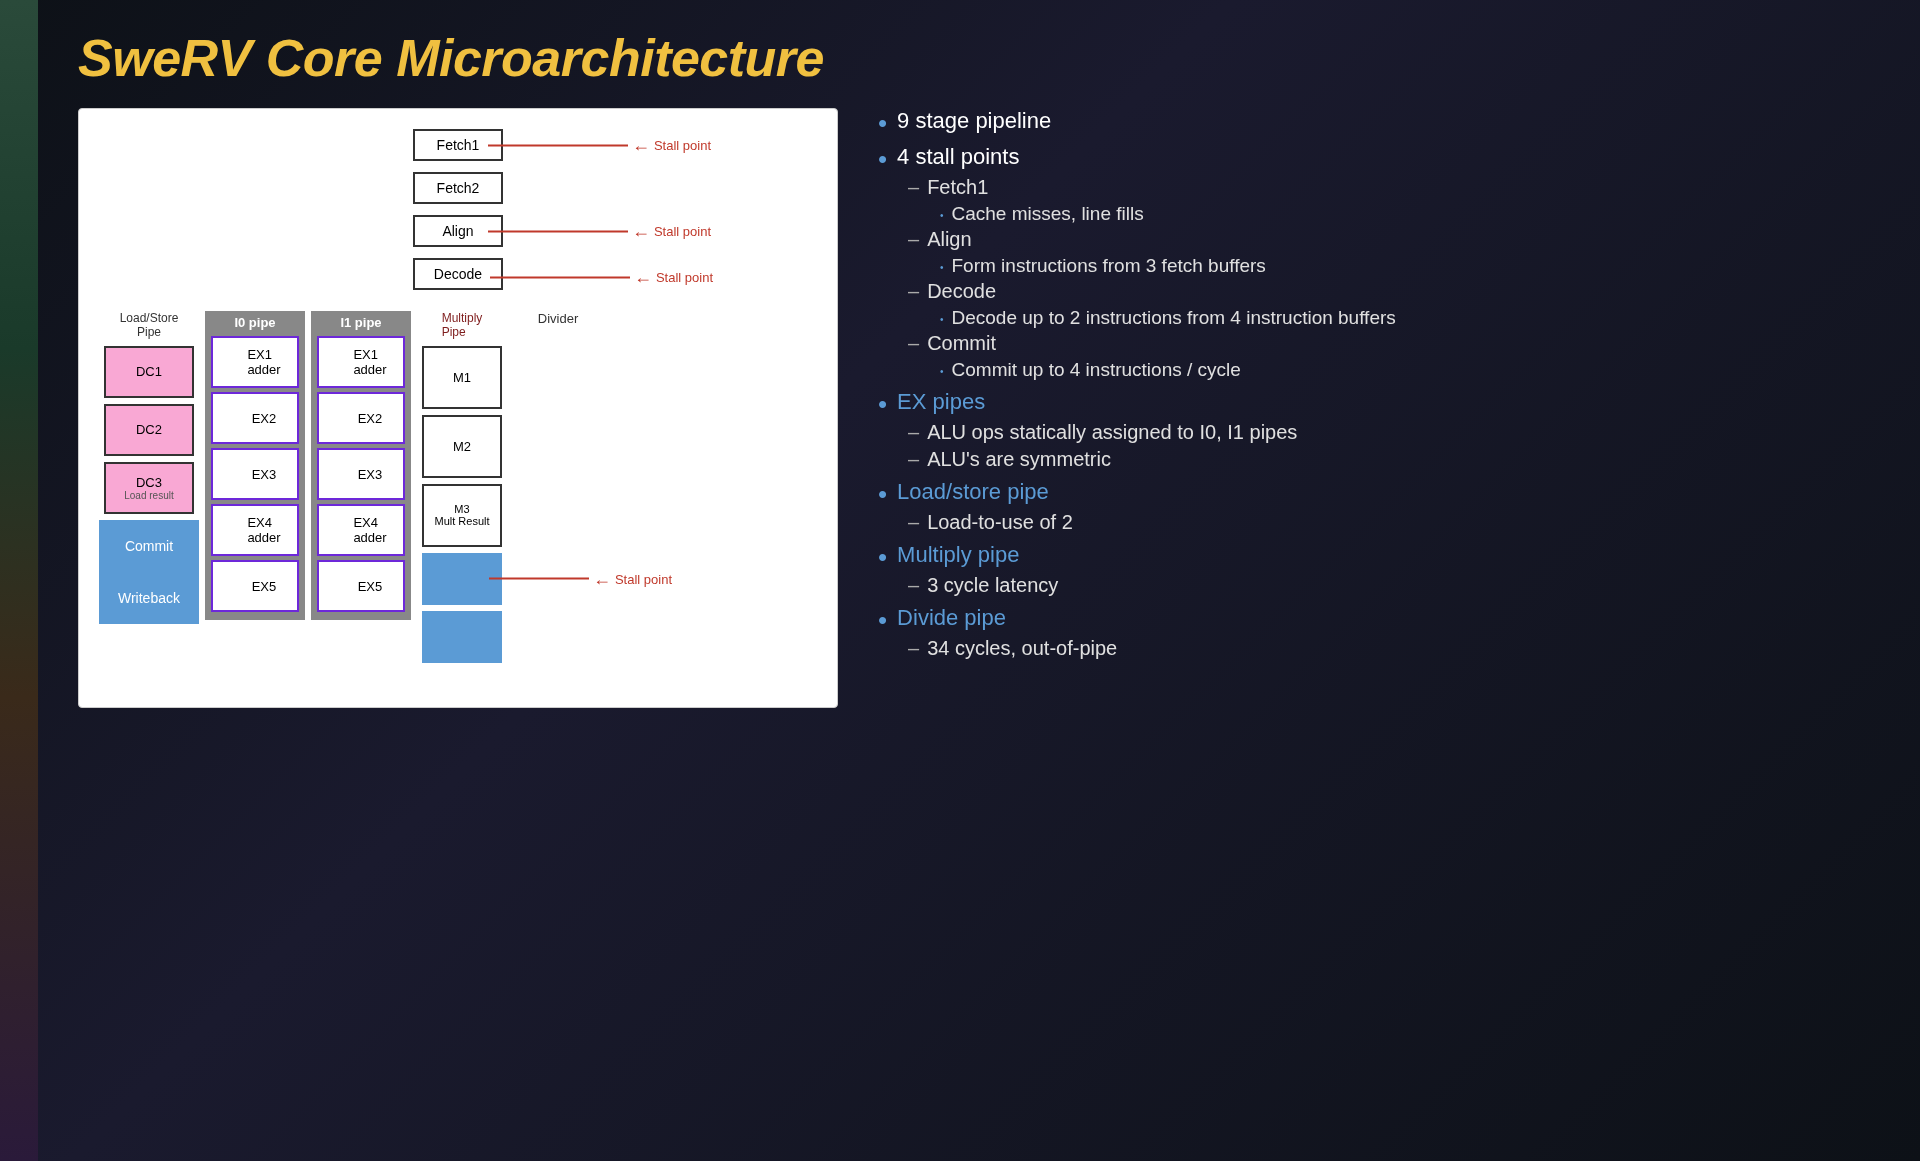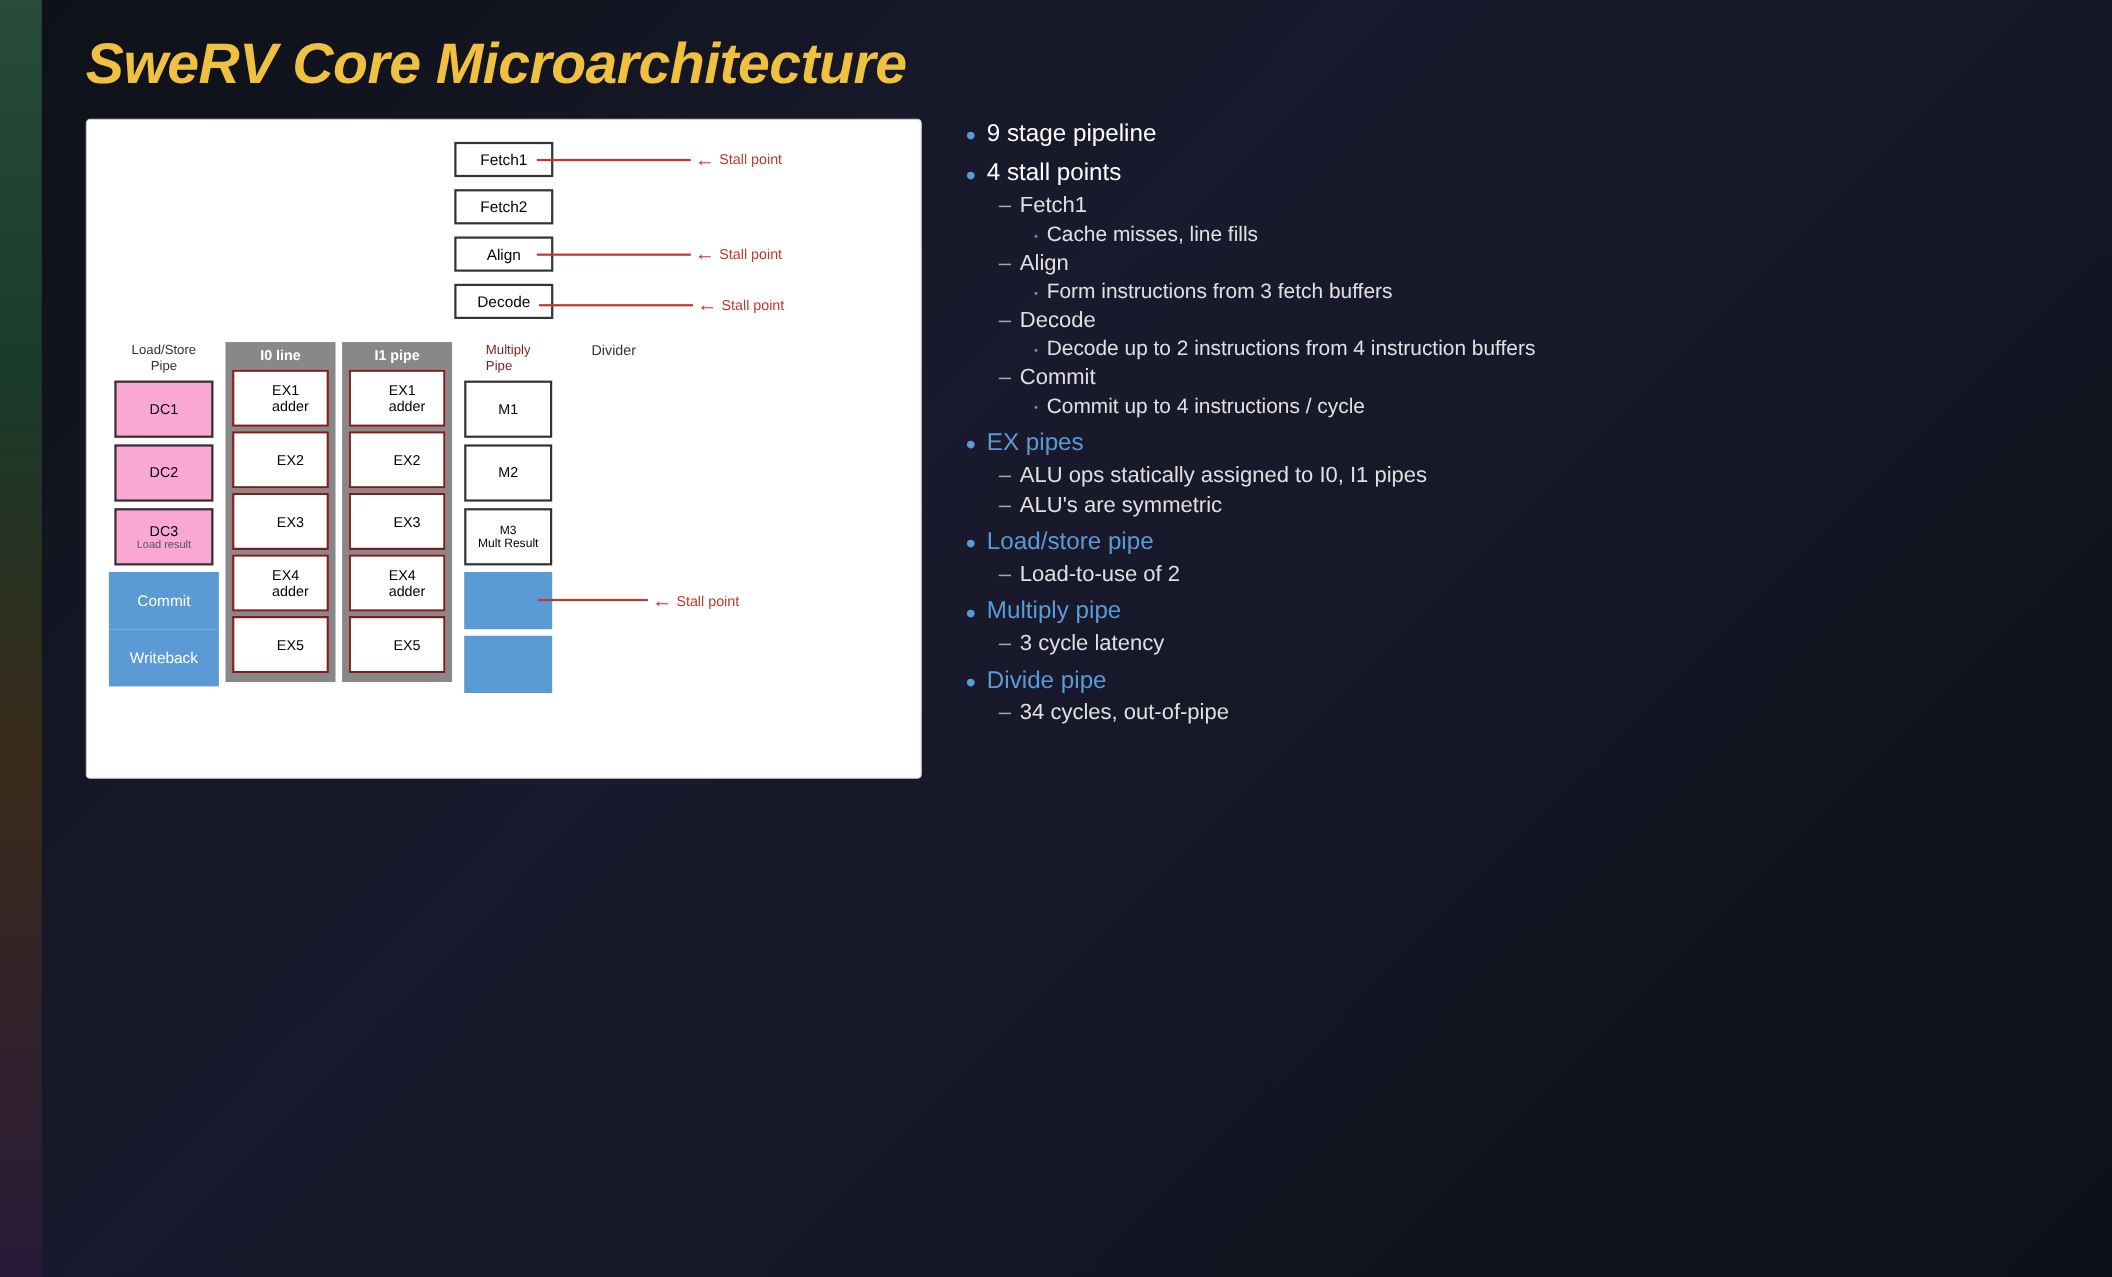--- a/index.html
+++ b/index.html
@@ -127,21 +127,21 @@
     }
 
     .ex-pipe-label {
       font-size: 13px;
       color: white;
       font-weight: 600;
       margin-bottom: 6px;
     }
 
     .ex-cell {
-      border: 2px solid #7f1d1d;
+      border: 2px solid #6d28d9;
       background: white;
       width: 88px;
       height: 52px;
       display: flex;
       flex-direction: column;
       align-items: center;
       justify-content: center;
       font-size: 13px;
       margin-bottom: 4px;
       padding-left: 18px;
@@ -160,21 +160,21 @@
       text-align: left;
       margin-bottom: 6px;
       color: #7f1d1d;
       line-height: 1.2;
     }
 
     .mult-cell {
       border: 2px solid #333;
       background: white;
       width: 80px;
-      height: 52px;
+      height: 63px;
       display: flex;
       align-items: center;
       justify-content: center;
       font-size: 13px;
       margin-bottom: 6px;
     }
 
     
     .divider-col {
       display: flex;
@@ -459,21 +459,21 @@
                 <span>DC3</span>
                 <span class="sub">Load result</span>
               </div>
 
               <div class="commit-ls">Commit</div>
 
               <div class="writeback-ls">Writeback</div>
             </div>
 
             <div class="ex-pipe-col">
-              <div class="ex-pipe-label">I0 line</div>
+              <div class="ex-pipe-label">I0 pipe</div>
               <div class="ex-cell">EX1<br>adder</div>
               <div class="ex-cell">EX2</div>
               <div class="ex-cell">EX3</div>
               <div class="ex-cell">EX4<br>adder</div>
               <div class="ex-cell">EX5</div>
             </div>
 
             <div class="ex-pipe-col">
               <div class="ex-pipe-label">I1 pipe</div>
               <div class="ex-cell">EX1<br>adder</div>

